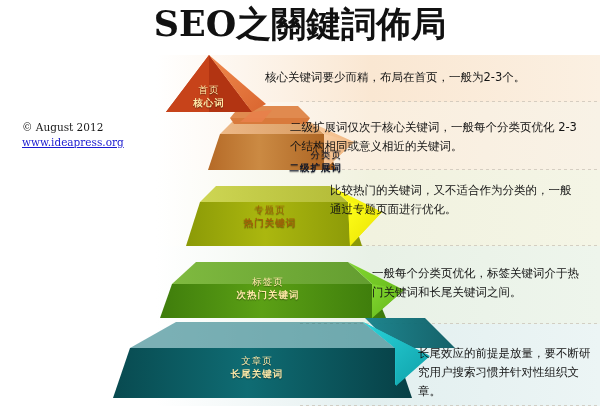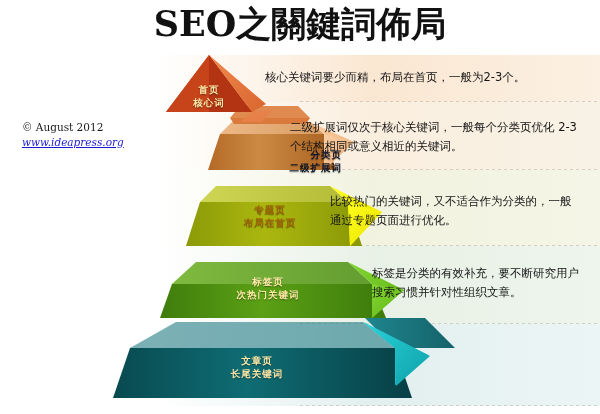--- a/index.html
+++ b/index.html
@@ -23,29 +23,29 @@
     text-align:center;
     font-family:"DejaVu Serif","Liberation Serif",serif;
     font-size:35px;line-height:44px;font-weight:700;color:#111;
     letter-spacing:0px;
     white-space:nowrap;
   }
 
   
   #credit{position:absolute;left:22px;top:80px;font-size:10.5px;line-height:15px;
     font-family:"DejaVu Serif","Liberation Serif",serif;color:#1a1a1a;margin-top:40px;}
-  #credit .url{color:#1a1ad0;text-decoration:underline;display:block;font-style:italic;}
+  #credit .url{color:#1a1ad0;text-decoration:underline;display:block;}
 
   
   #pyramid{position:absolute;left:0;top:0;width:600px;height:414px;pointer-events:none;}
   #pyramid svg{display:block;}
 
   
   .tier-label{position:absolute;text-align:center;pointer-events:none;}
-  .tier-label .l1{display:block;font-size:9.5px;line-height:13px;font-weight:700;letter-spacing:1px;}
+  .tier-label .l1{display:block;font-size:9.5px;line-height:13px;font-weight:400;letter-spacing:1px;}
   .tier-label .l2{display:block;font-size:9.5px;line-height:13px;font-weight:700;letter-spacing:1px;}
 
   
   .desc{position:absolute;font-size:11.5px;line-height:19px;color:#141414;
     font-family:"DejaVu Sans","Liberation Sans",sans-serif;}
   .desc p{margin:0;}
 </style>
 </head>
 <body>
 
@@ -195,43 +195,46 @@
     <span class="l2">核心词</span>
   </div>
 
   <div class="tier-label" style="left:182px;top:148px;width:160px;color:#0f172a;text-shadow:0 1px 1px rgba(0,0,0,.40);text-align:right;">
     <span class="l1">分类页</span>
     <span class="l2">二级扩展词</span>
   </div>
 
   <div class="tier-label" style="left:175px;top:203px;width:190px;color:#a16207;text-shadow:0 1px 1px rgba(0,0,0,.40);">
     <span class="l1">专题页</span>
-    <span class="l2">布局在首页</span>
+    <span class="l2">热门关键词</span>
   </div>
 
   <div class="tier-label" style="left:163px;top:275px;width:210px;color:#ffe9a8;text-shadow:0 1px 1px rgba(0,0,0,.40);">
     <span class="l1">标签页</span>
     <span class="l2">次热门关键词</span>
   </div>
 
   <div class="tier-label" style="left:122px;top:354px;width:270px;color:#ffe9a8;text-shadow:0 1px 1px rgba(0,0,0,.40);">
     <span class="l1">文章页</span>
     <span class="l2">长尾关键词</span>
   </div>
 
   <div class="desc" style="left:265px;top:68px;width:320px;">
     <p>核心关键词要少而精，布局在首页，一般为2-3个。</p>
   </div>
 
   <div class="desc" style="left:290px;top:118px;width:290px;">
     <p>二级扩展词仅次于核心关键词，一般每个分类页优化 2-3 个结构相同或意义相近的关键词。</p>
   </div>
 
-  <div class="desc" style="left:330px;top:192px;width:250px;">
+  <div class="desc" style="left:330px;top:181px;width:250px;">
     <p>比较热门的关键词，又不适合作为分类的，一般通过专题页面进行优化。</p>
   </div>
 
   <div class="desc" style="left:372px;top:264px;width:218px;">
-    <p>标签是分类的有效补充，要不断研究用户搜索习惯并针对性组织文章。</p>
-  </div>
-
+    <p>一般每个分类页优化，标签关键词介于热门关键词和长尾关键词之间。</p>
+  </div>
+
+  <div class="desc" style="left:418px;top:344px;width:175px;">
+    <p>长尾效应的前提是放量，要不断研究用户搜索习惯并针对性组织文章。</p>
+  </div>
 
 </div>
 
 </body></html>

